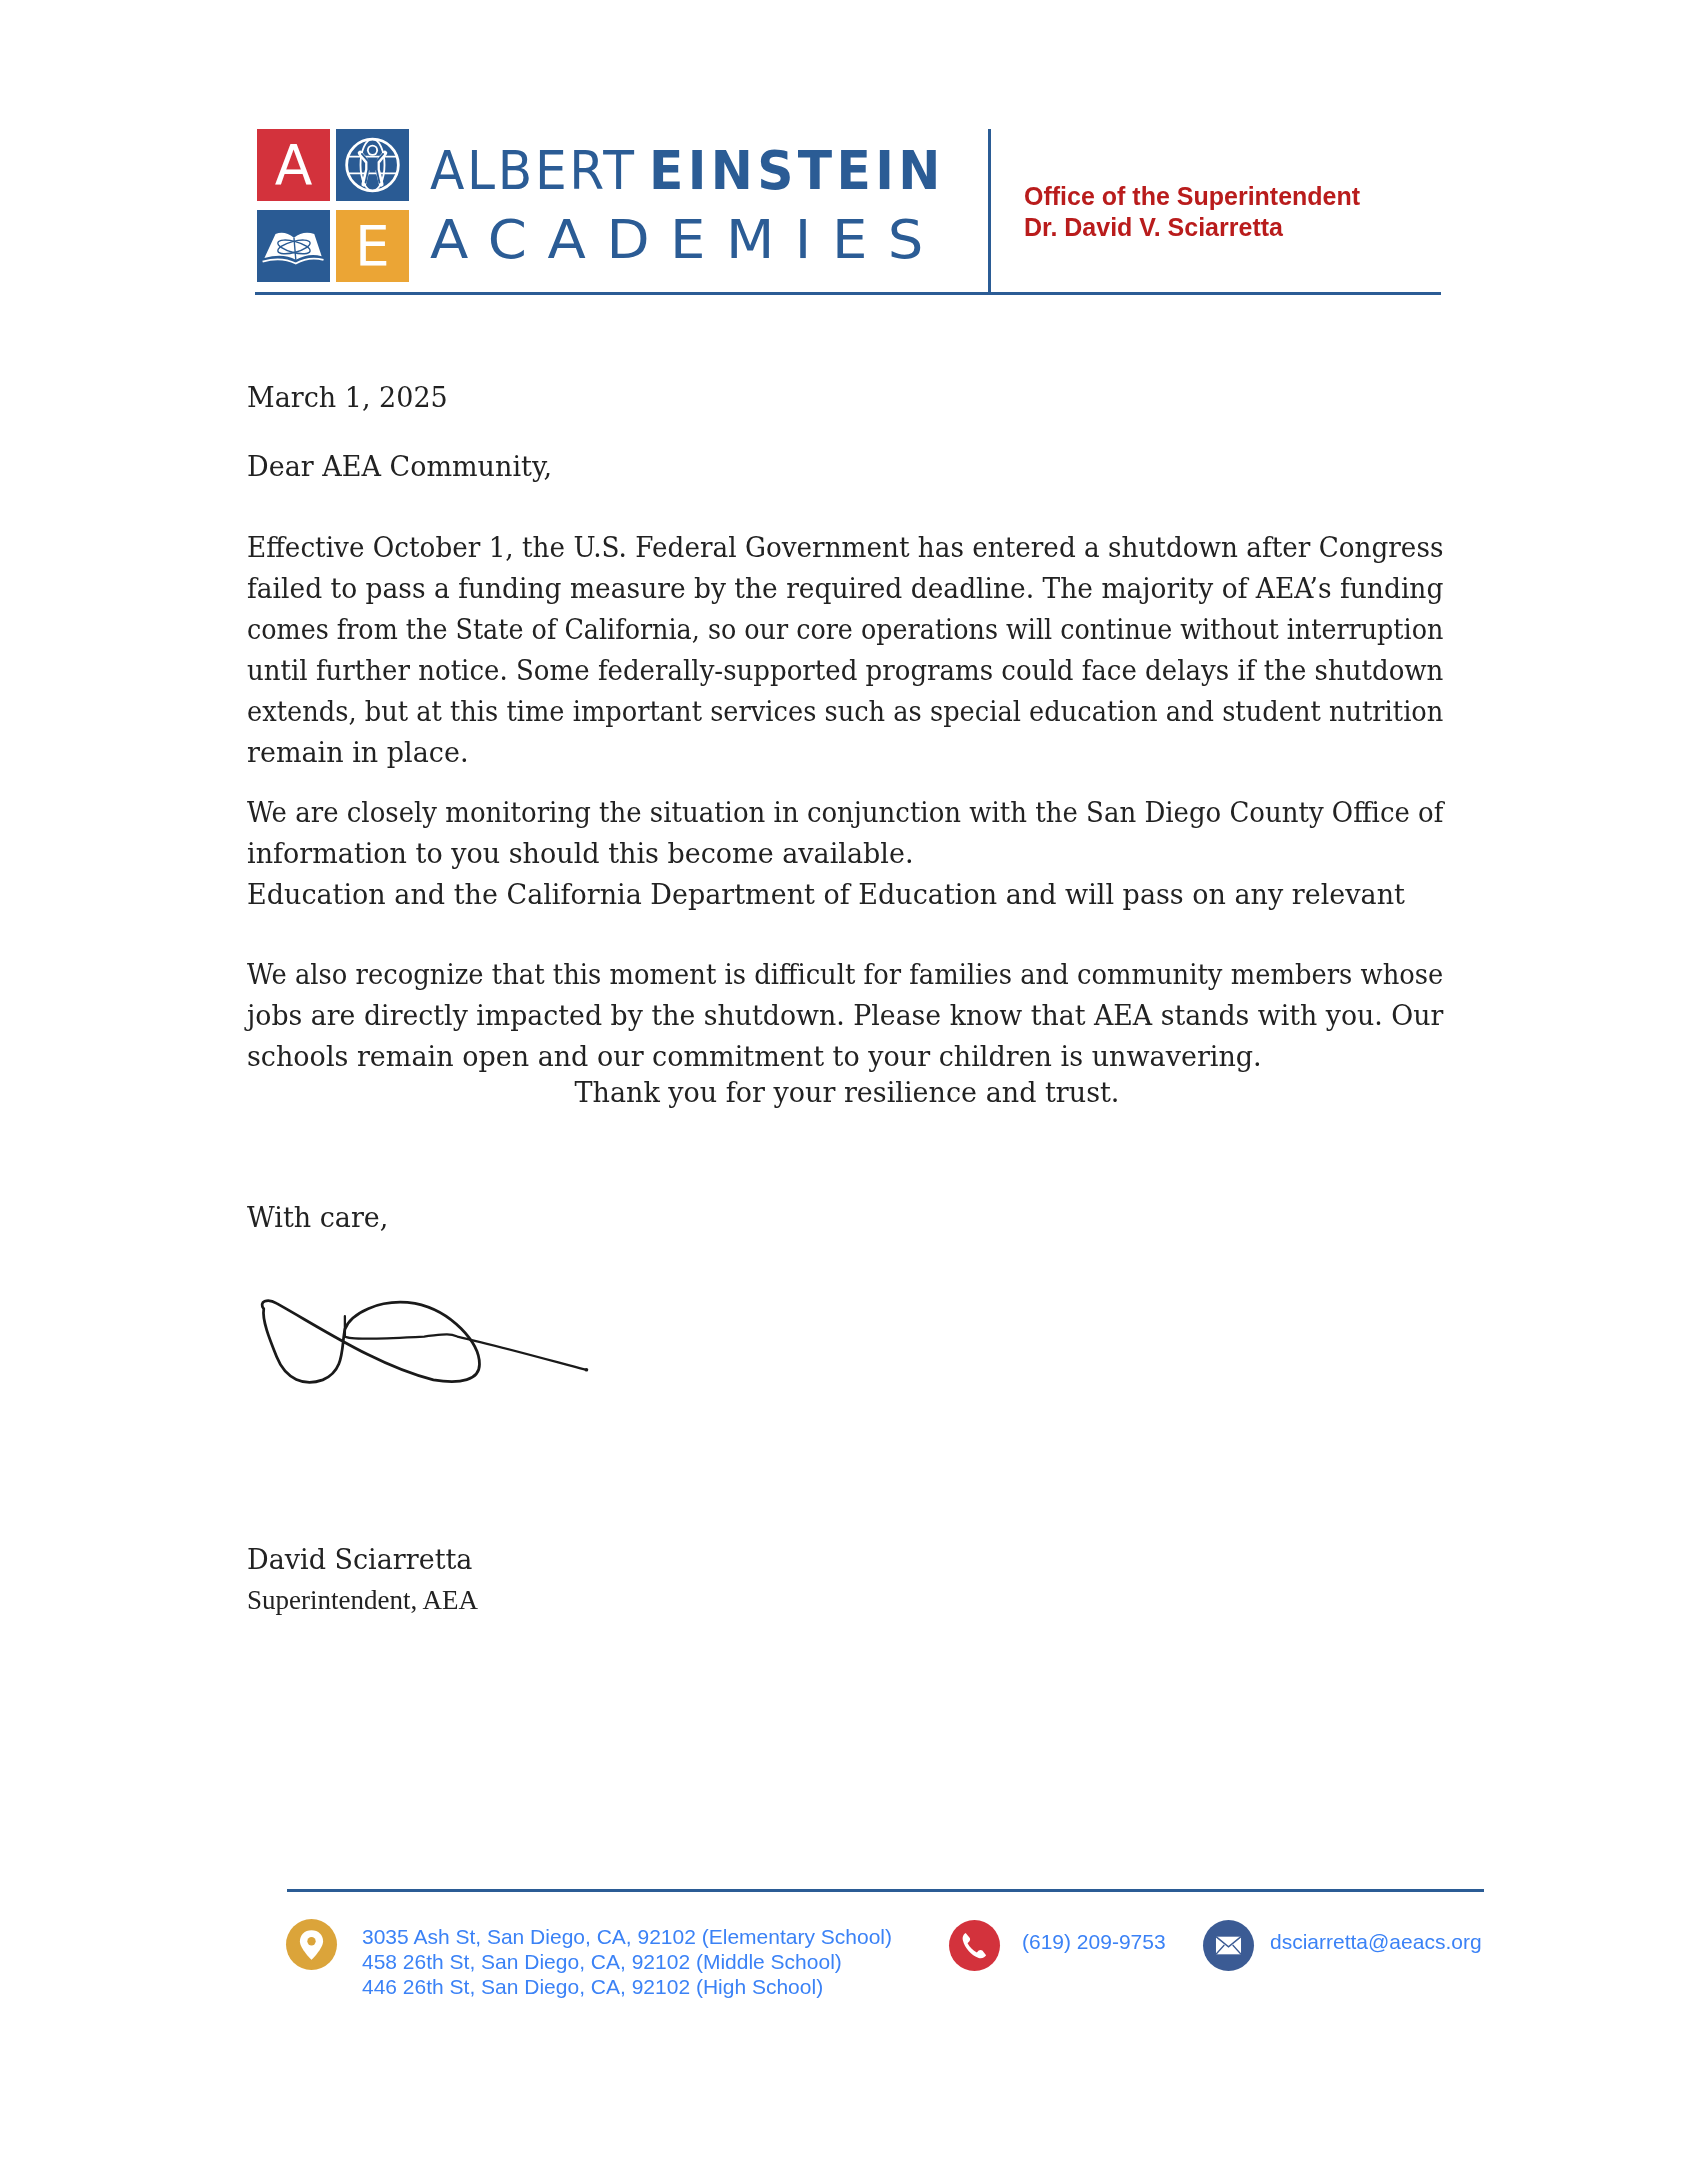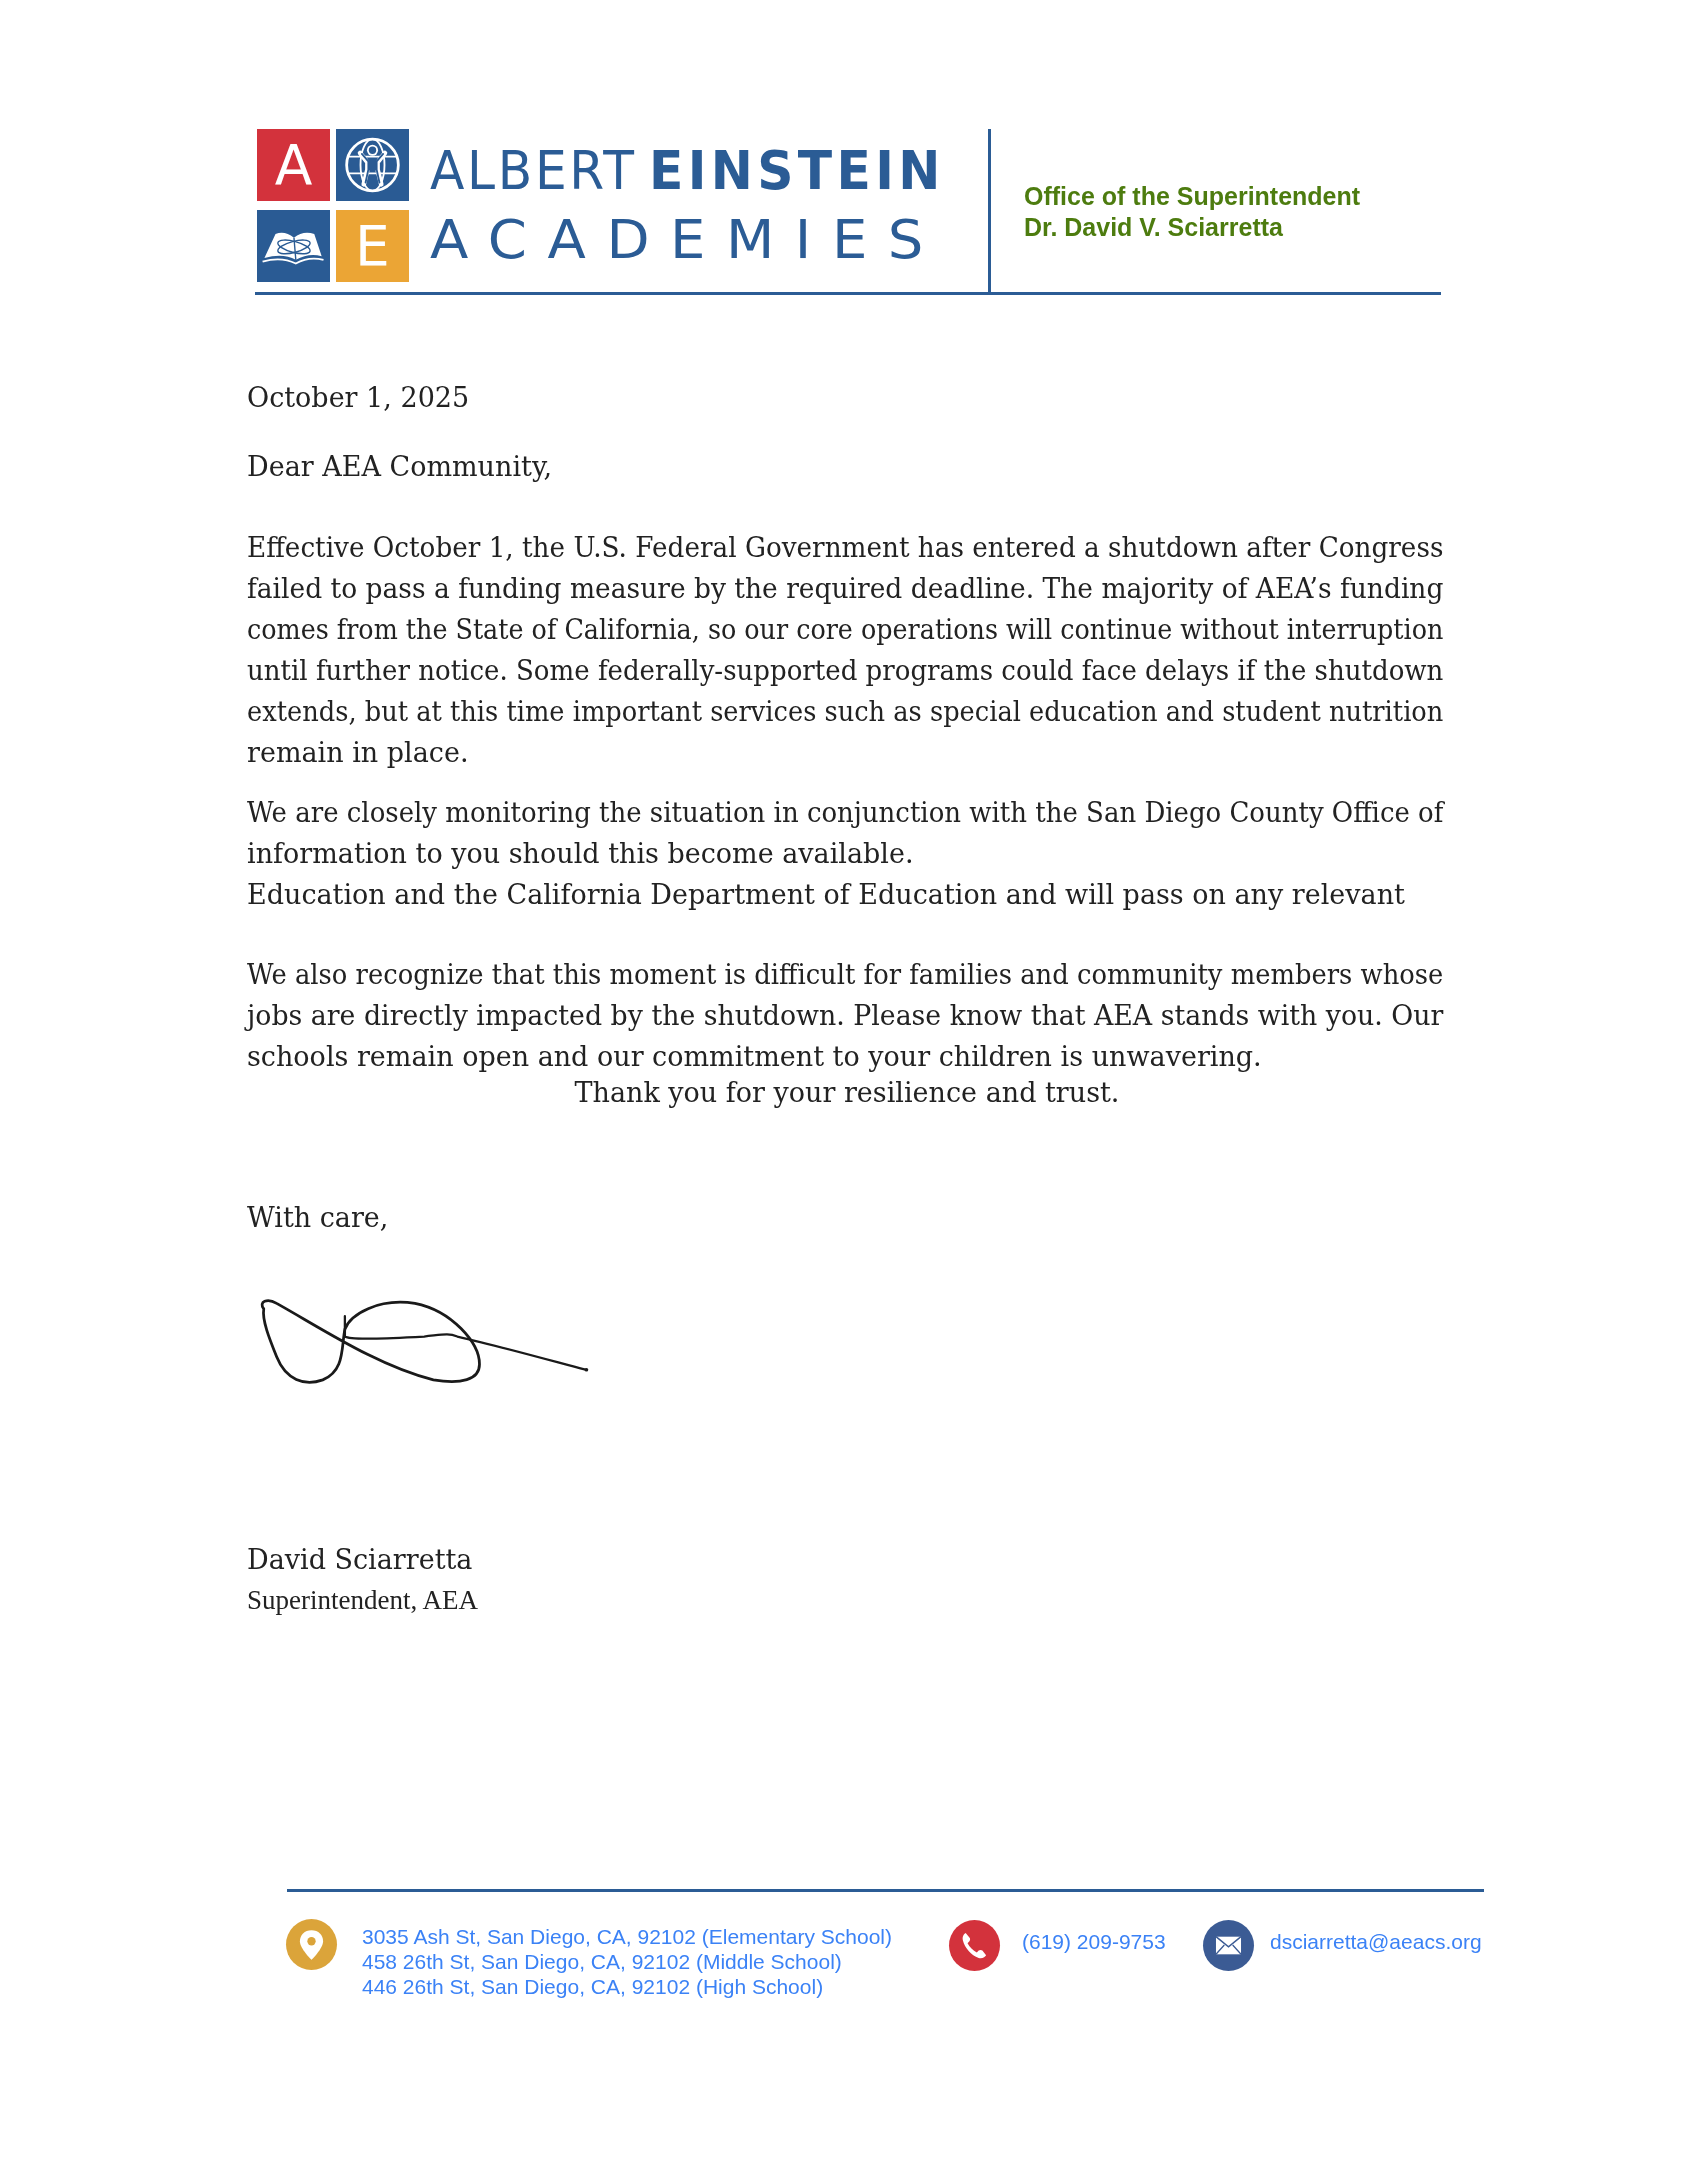--- a/index.html
+++ b/index.html
@@ -6,21 +6,21 @@
   body { width:1687px; height:2183px; position:relative; overflow:hidden; }
   .abs { position:absolute; }
   .tile { position:absolute; width:73px; height:72px; }
   .tile-letter { position:absolute; left:0; top:0; width:73px; height:72px; color:#fff;
     font-family:"DejaVu Sans", sans-serif; font-size:55px; line-height:72px; text-align:center; }
   .logo-text { position:absolute; color:#2b5c95; font-family:"DejaVu Sans", sans-serif; font-size:53px; line-height:53px; white-space:nowrap; }
   .logo-row1 { left:430px; top:144px; letter-spacing:2.8px; transform-origin:0 0; }
   .logo-row1 .light { font-weight:normal; }
   .logo-row1 .bold { font-weight:bold; margin-left:13px; letter-spacing:4.6px; }
   .logo-row2 { left:430px; top:213px; letter-spacing:0; }
-  .office { position:absolute; left:1024px; font-family:"Liberation Sans", sans-serif; font-weight:bold; color:#4d7c0f; font-size:25px; white-space:nowrap; }
+  .office { position:absolute; left:1024px; font-family:"Liberation Sans", sans-serif; font-weight:bold; color:#b91c1c; font-size:25px; white-space:nowrap; }
   .body-text { position:absolute; left:247px; width:1200px; font-family:"DejaVu Serif", serif; font-size:27px; color:#222; }
   .para { margin:0; line-height:41px; white-space:nowrap; }
   .footer-text { position:absolute; font-family:"Liberation Sans", sans-serif; font-size:21px; color:#3b82f6; white-space:nowrap; }
   .icon-circle { position:absolute; width:51px; height:51px; border-radius:50%; }
 </style>
 </head>
 <body>
 
 <div>
   <div>
@@ -57,21 +57,21 @@
     <div class="logo-text logo-row2" style="letter-spacing: 19.4px; transform: scaleX(1.0575); transform-origin: 0px 0px;">ACADEMIES</div>
   </div>
 
   <div class="abs" style="left:988px; top:129px; width:2.8px; height:164px; background:#2b5c95;"></div>
   <div class="abs" style="left:255px; top:292px; width:1186px; height:2.8px; background:#2b5c95;"></div>
 
   <div class="office" style="top:182px;">Office of the Superintendent</div>
   <div class="office" style="top:213px;">Dr. David V. Sciarretta</div>
 </div>
 
-<div class="body-text" style="top:377px; line-height:41px;">October 1, 2025</div>
+<div class="body-text" style="top:377px; line-height:41px;">March 1, 2025</div>
 <div class="body-text" style="top:446px; line-height:41px;">Dear AEA Community,</div>
 
 <div class="body-text" style="top:527px;">
   <p class="para" style="display: block; transform: scaleX(0.972794); transform-origin: 0px 0px;">Effective October 1, the U.S. Federal Government has entered a shutdown after Congress</p>
   <p class="para" style="display: block; transform: scaleX(0.98115); transform-origin: 0px 0px;">failed to pass a funding measure  by the required deadline. The majority of AEA’s funding</p>
   <p class="para" style="display: block; transform: scaleX(0.941155); transform-origin: 0px 0px;">comes from the State of California, so our core operations will continue without interruption</p>
   <p class="para" style="display: block; transform: scaleX(0.964522); transform-origin: 0px 0px;">until further notice. Some federally-supported programs could face delays if the shutdown</p>
   <p class="para" style="display: block; transform: scaleX(0.951444); transform-origin: 0px 0px;">extends, but at this time important services such as special education and student nutrition</p>
   <p class="para" style="display: block;">remain in place.</p>
 </div>

